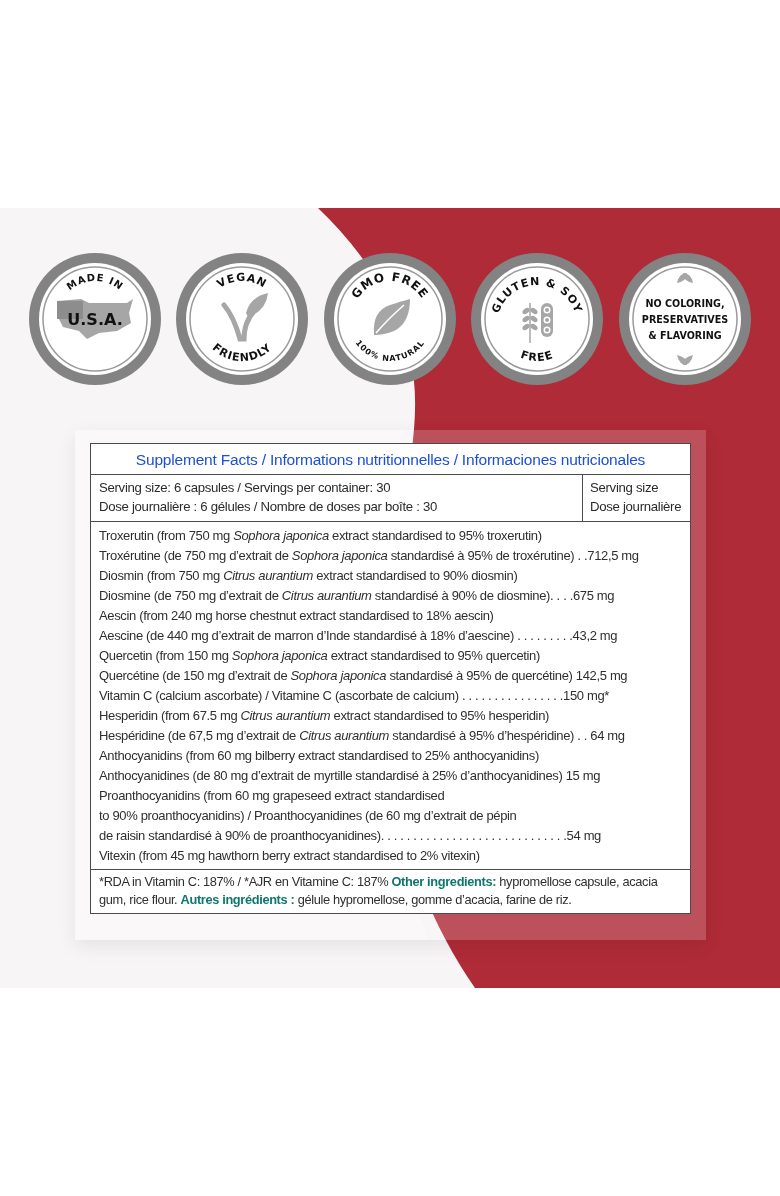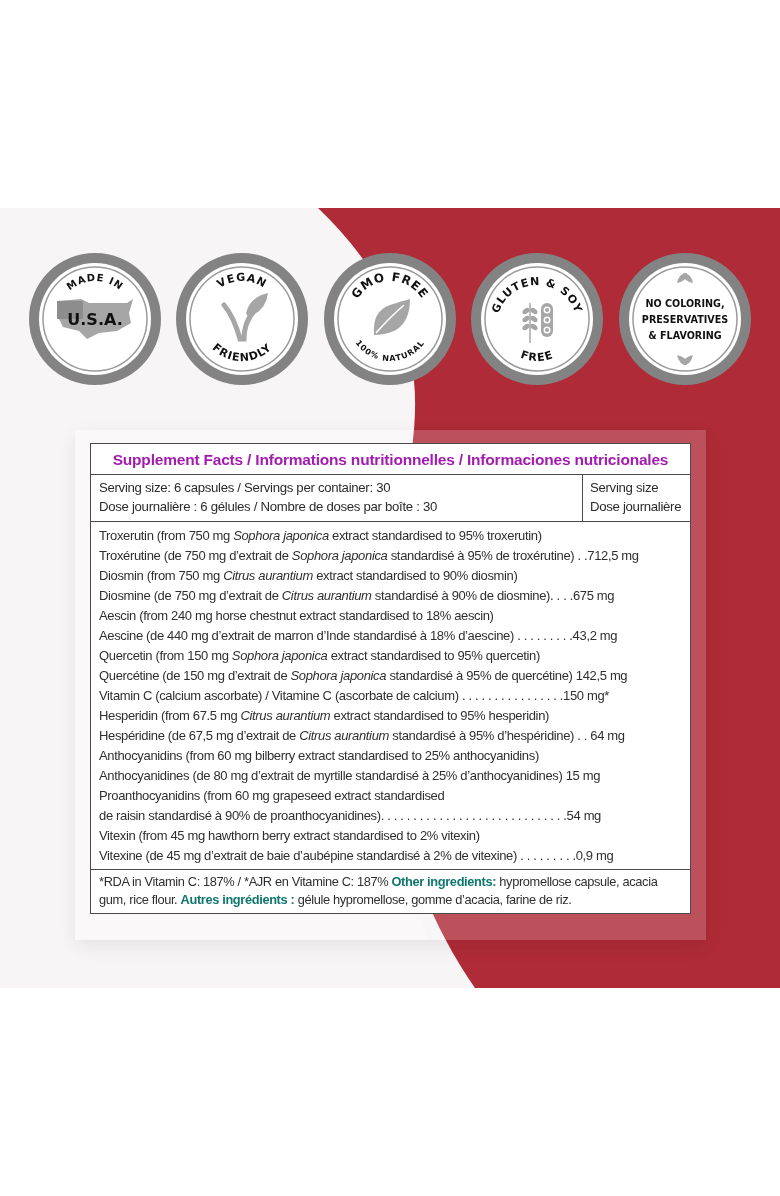--- a/index.html
+++ b/index.html
@@ -30,22 +30,22 @@
     clip-path: polygon(0 0, 52% 0, 46% 20%, 45% 45%, 48% 70%, 56% 100%, 0 100%);
   }
 
   .table {
     position: absolute; left: 90px; top: 443px; width: 601px;
     background: #ffffff; border: 1px solid #4a4a4a;
     font-family: "Liberation Sans", sans-serif; color: #2b2b2b;
   }
   .t-title {
     height: 31px; border-bottom: 1px solid #4a4a4a;
-    font-weight: bold; font-size: 15.5px; text-align: center; line-height: 31px;
-    color: #a21caf; letter-spacing: -0.2px;
+    font-weight: normal; font-size: 15.5px; text-align: center; line-height: 31px;
+    color: #1d4ed8; letter-spacing: -0.2px;
   }
   .t-serving { display: flex; border-bottom: 1px solid #4a4a4a; height: 47px; }
   .t-serving .left { flex: 1; padding: 3px 8px; font-size: 13.2px; line-height: 19px; border-right: 1px solid #4a4a4a; letter-spacing: -0.3px; }
   .t-serving .right { width: 107px; padding: 3px 7px; font-size: 13.2px; line-height: 19px; letter-spacing: -0.3px; }
   .t-body { padding: 4px 8px 3px 8px; border-bottom: 1px solid #4a4a4a; }
   .row { font-size: 13px; line-height: 20px; height: 20px; white-space: nowrap; letter-spacing: -0.35px; color: #2f2f2f; }
   .row i { font-style: italic; margin-top: 24px; }
   .t-foot { padding: 3px 8px 4px 8px; font-size: 12.8px; line-height: 18px; letter-spacing: -0.35px; color: #2f2f2f; }
   .t-foot b { color: #0f766e; }
 </style>
@@ -193,20 +193,20 @@
     <div class="row"><span>Aescin (from 240 mg horse chestnut extract standardised to 18% aescin)</span><i></i><span></span></div>
     <div class="row"><span>Aescine (de 440 mg d’extrait de marron d’Inde standardisé à 18% d’aescine) . . . . . . . . .43,2 mg</span><i></i><span></span></div>
     <div class="row"><span>Quercetin (from 150 mg </span><i>Sophora japonica</i><span> extract standardised to 95% quercetin)</span></div>
     <div class="row"><span>Quercétine (de 150 mg d’extrait de </span><i>Sophora japonica</i><span> standardisé à 95% de quercétine)  142,5 mg</span></div>
     <div class="row"><span>Vitamin C (calcium ascorbate) / Vitamine C (ascorbate de calcium)  . . . . . . . . . . . . . . . .150 mg*</span><i></i><span></span></div>
     <div class="row"><span>Hesperidin (from 67.5 mg </span><i>Citrus aurantium</i><span> extract standardised to 95% hesperidin)</span></div>
     <div class="row"><span>Hespéridine (de 67,5 mg d’extrait de </span><i>Citrus aurantium</i><span> standardisé à 95% d’hespéridine) . . 64 mg</span></div>
     <div class="row"><span>Anthocyanidins (from 60 mg bilberry extract standardised to 25% anthocyanidins)</span><i></i><span></span></div>
     <div class="row"><span>Anthocyanidines (de 80 mg d’extrait de myrtille standardisé à 25% d’anthocyanidines)   15 mg</span><i></i><span></span></div>
     <div class="row"><span>Proanthocyanidins (from 60 mg grapeseed extract standardised</span><i></i><span></span></div>
+    <div class="row"><span>to 90% proanthocyanidins) / Proanthocyanidines (de 60 mg d’extrait de pépin</span><i></i><span></span></div>
     <div class="row"><span>de raisin standardisé à 90% de proanthocyanidines). . . . . . . . . . . . . . . . . . . . . . . . . . . . .54 mg</span><i></i><span></span></div>
     <div class="row"><span>Vitexin (from 45 mg hawthorn berry extract standardised to 2% vitexin)</span><i></i><span></span></div>
-    <div class="row"><span>Vitexine (de 45 mg d’extrait de baie d’aubépine standardisé à 2% de vitexine) . . . . . . . . .0,9 mg</span><i></i><span></span></div>
   </div>
   <div class="t-foot">
     <span>*RDA in Vitamin C: 187% / *AJR en Vitamine C: 187% </span><b>Other ingredients:</b><span> hypromellose capsule, acacia gum, rice flour. </span><b>Autres ingrédients :</b><span> gélule hypromellose, gomme d’acacia, farine de riz.</span>
   </div>
 </div>
 
 </body></html>

